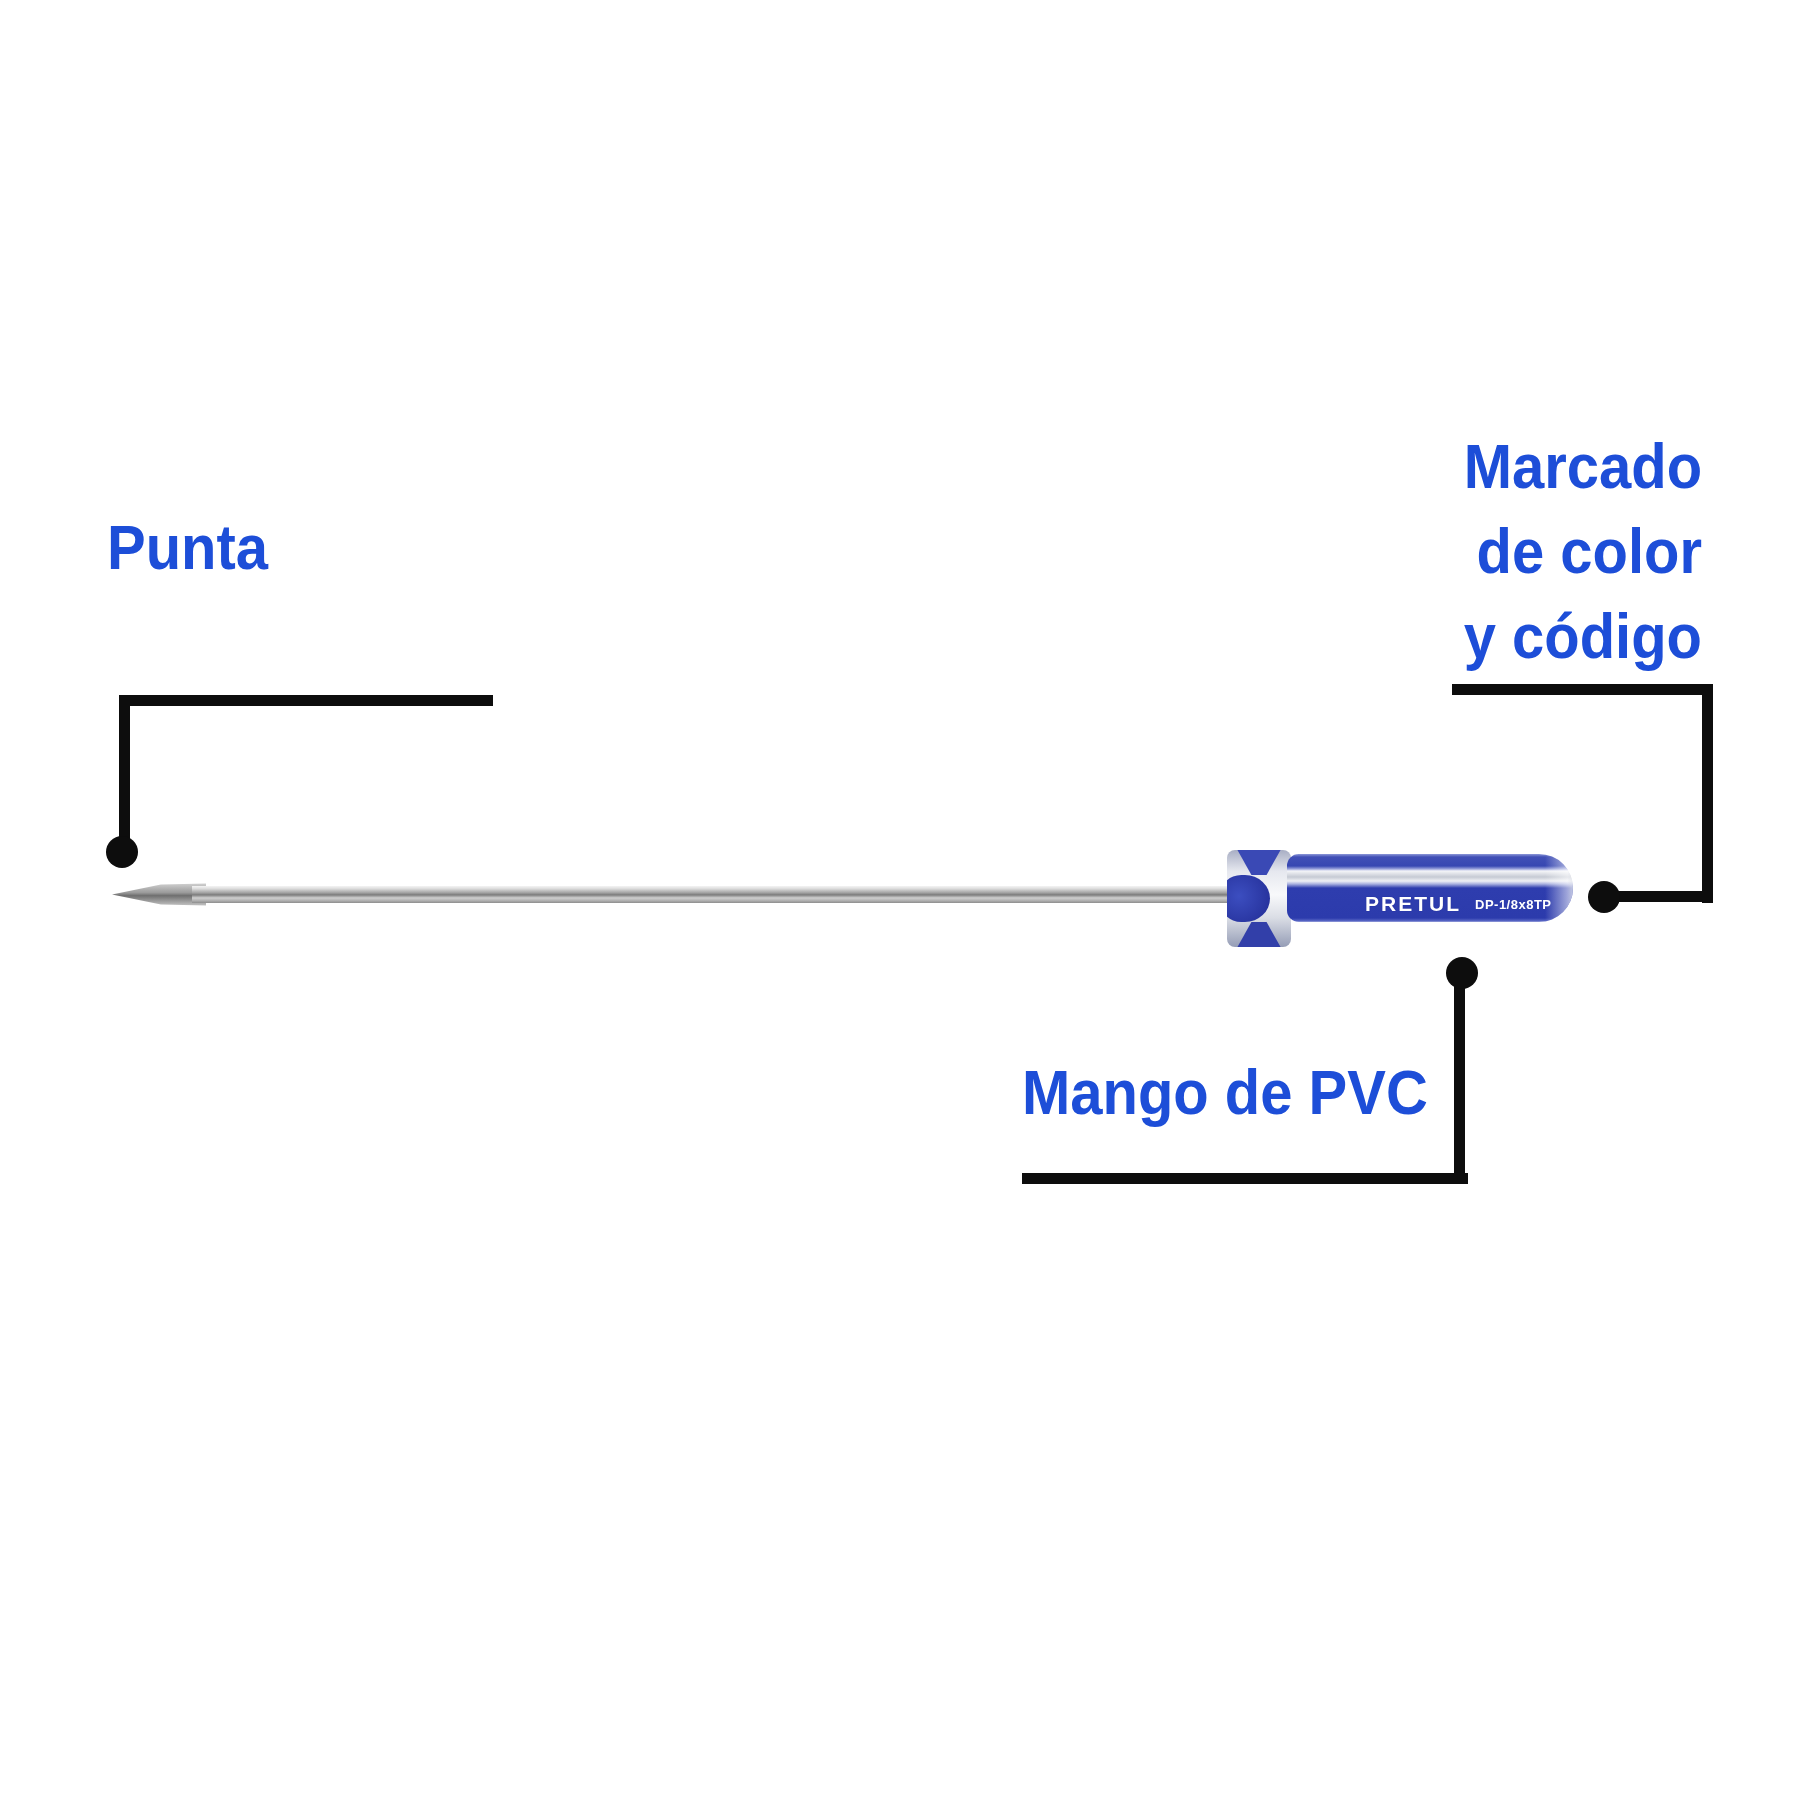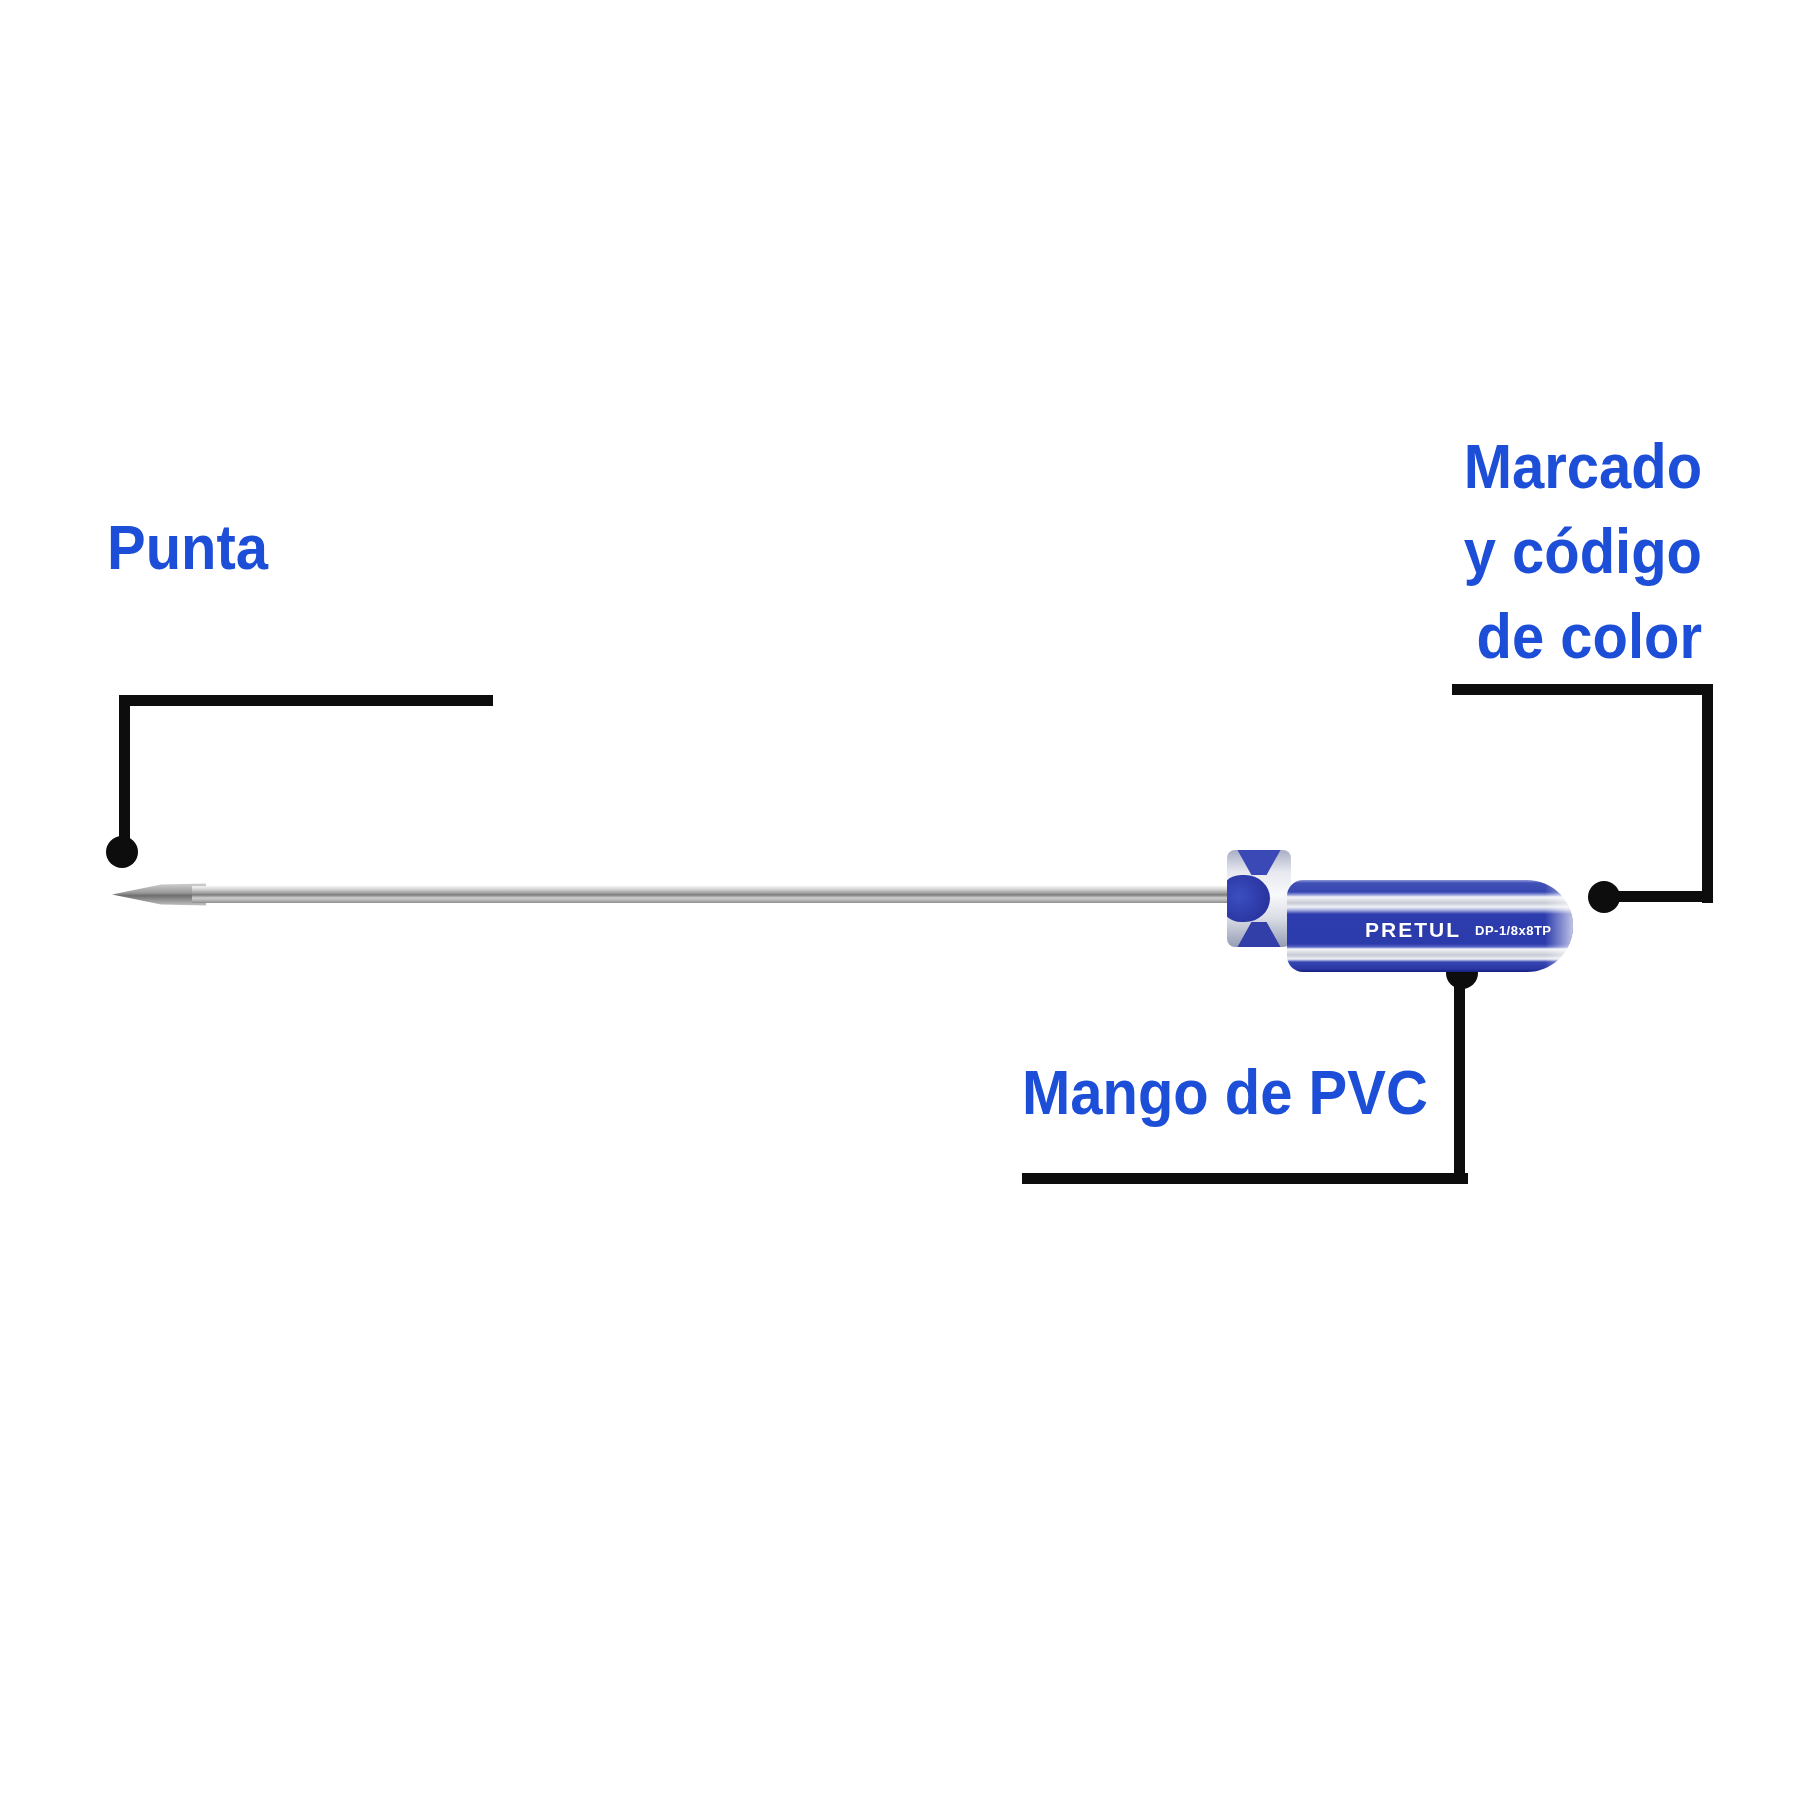--- a/index.html
+++ b/index.html
@@ -36,29 +36,28 @@
   }
   .collar .wedge-bottom{
     position:absolute;left:5px;bottom:-2px;width:54px;height:27px;background:#323fa9;
     clip-path:polygon(36% 0,64% 0,92% 100%,8% 100%);
   }
   .collar .blob{
     position:absolute;left:-7px;top:25px;width:50px;height:47px;border-radius:46% 54% 54% 46%;
     background:radial-gradient(circle at 38% 45%,#3c4ec0 0%,#28349f 75%);
   }
   .handle-body{
-    position:absolute;left:1287px;top:854px;width:286px;height:92px;z-index:2;
+    position:absolute;left:1287px;top:854px;width:286px;height:68px;z-index:2;
     border-radius:16px 46px 46px 16px;overflow:hidden;
     background:linear-gradient(to bottom,
       #8d98d8 0px,#4150b6 3px,#3747b2 12px,#9aa3dc 15px,
       #f4f5f8 17px,#c6cad4 23px,#f0f1f5 27px,
       #aab2e0 30px,#2e3dae 34px,#2c3bac 64px,#5a68c6 67px,
       #f4f5f8 69px,#c6cad4 75px,#f0f1f5 79px,
       #3747b2 82px,#2a36a4 89px,#141f7e 92px);
-    margin-top:26px;
   }
   .end-cap{
     position:absolute;right:0;top:0;bottom:0;width:28px;
     background:linear-gradient(to right,rgba(255,255,255,0) 0%,rgba(255,255,255,0.55) 80%,rgba(230,232,238,0.8) 100%);
   }
   .brand-row{
     position:absolute;left:78px;top:36px;height:28px;display:flex;align-items:center;gap:14px;color:#ffffff;
   }
   .brand-txt{font-size:21px;font-weight:bold;letter-spacing:2px;text-shadow:0 0 1px #1a2590;}
   .code-txt{font-size:13px;font-weight:bold;letter-spacing:0.5px;}
@@ -70,22 +69,22 @@
 
   <div class="label" style="left:107px;top:505px;">
     <span class="ln"><span class="cond">Punta</span></span>
   </div>
   <div class="cl" style="left:119px;top:695px;width:374px;height:11px;"></div>
   <div class="cl" style="left:119px;top:695px;width:11px;height:147px;"></div>
   <div class="dot" style="left:106px;top:836px;"></div>
 
   <div class="label right-al" style="left:1442px;top:424px;width:260px;">
     <span class="ln"><span class="cond">Marcado</span></span>
+    <span class="ln"><span class="cond">de color</span></span>
     <span class="ln"><span class="cond">y código</span></span>
-    <span class="ln"><span class="cond">de color</span></span>
   </div>
   <div class="cl" style="left:1452px;top:684px;width:261px;height:11px;"></div>
   <div class="cl" style="left:1702px;top:684px;width:11px;height:219px;"></div>
   <div class="cl" style="left:1612px;top:891px;width:101px;height:11px;"></div>
   <div class="dot" style="left:1588px;top:881px;"></div>
 
   <div class="label" style="left:1022px;top:1050px;">
     <span class="ln"><span class="cond">Mango de PVC</span></span>
   </div>
   <div class="cl" style="left:1022px;top:1173px;width:446px;height:11px;"></div>

